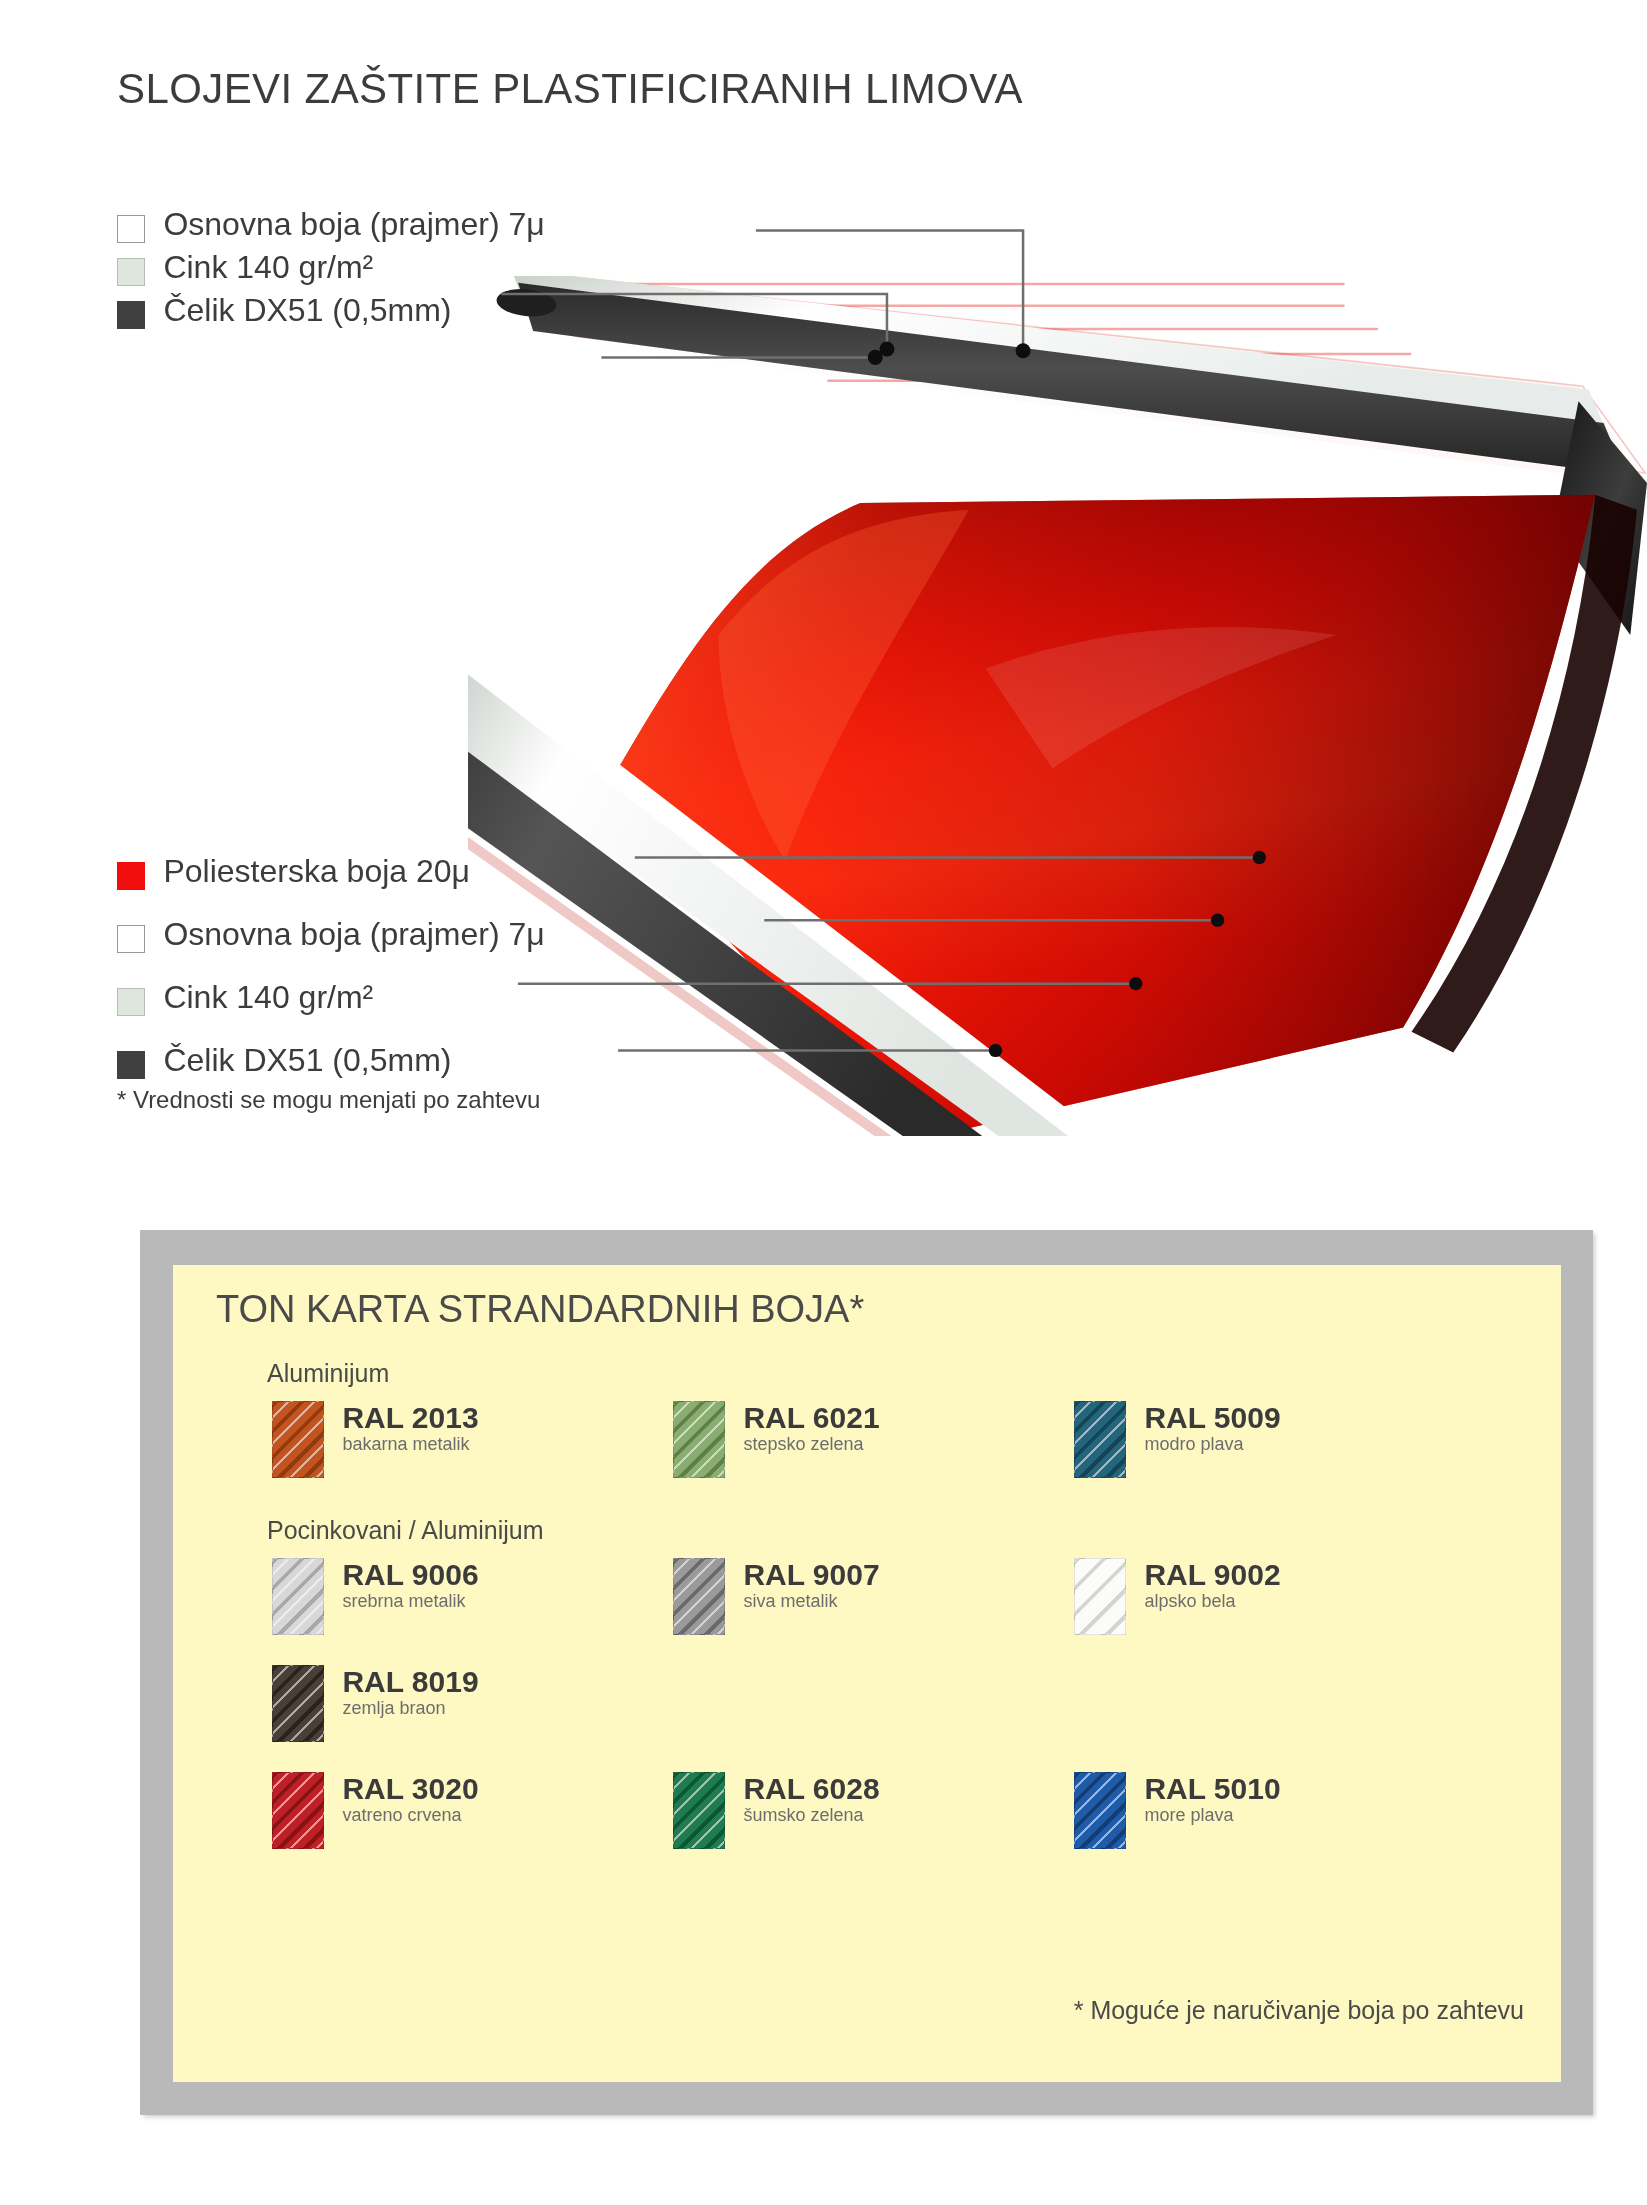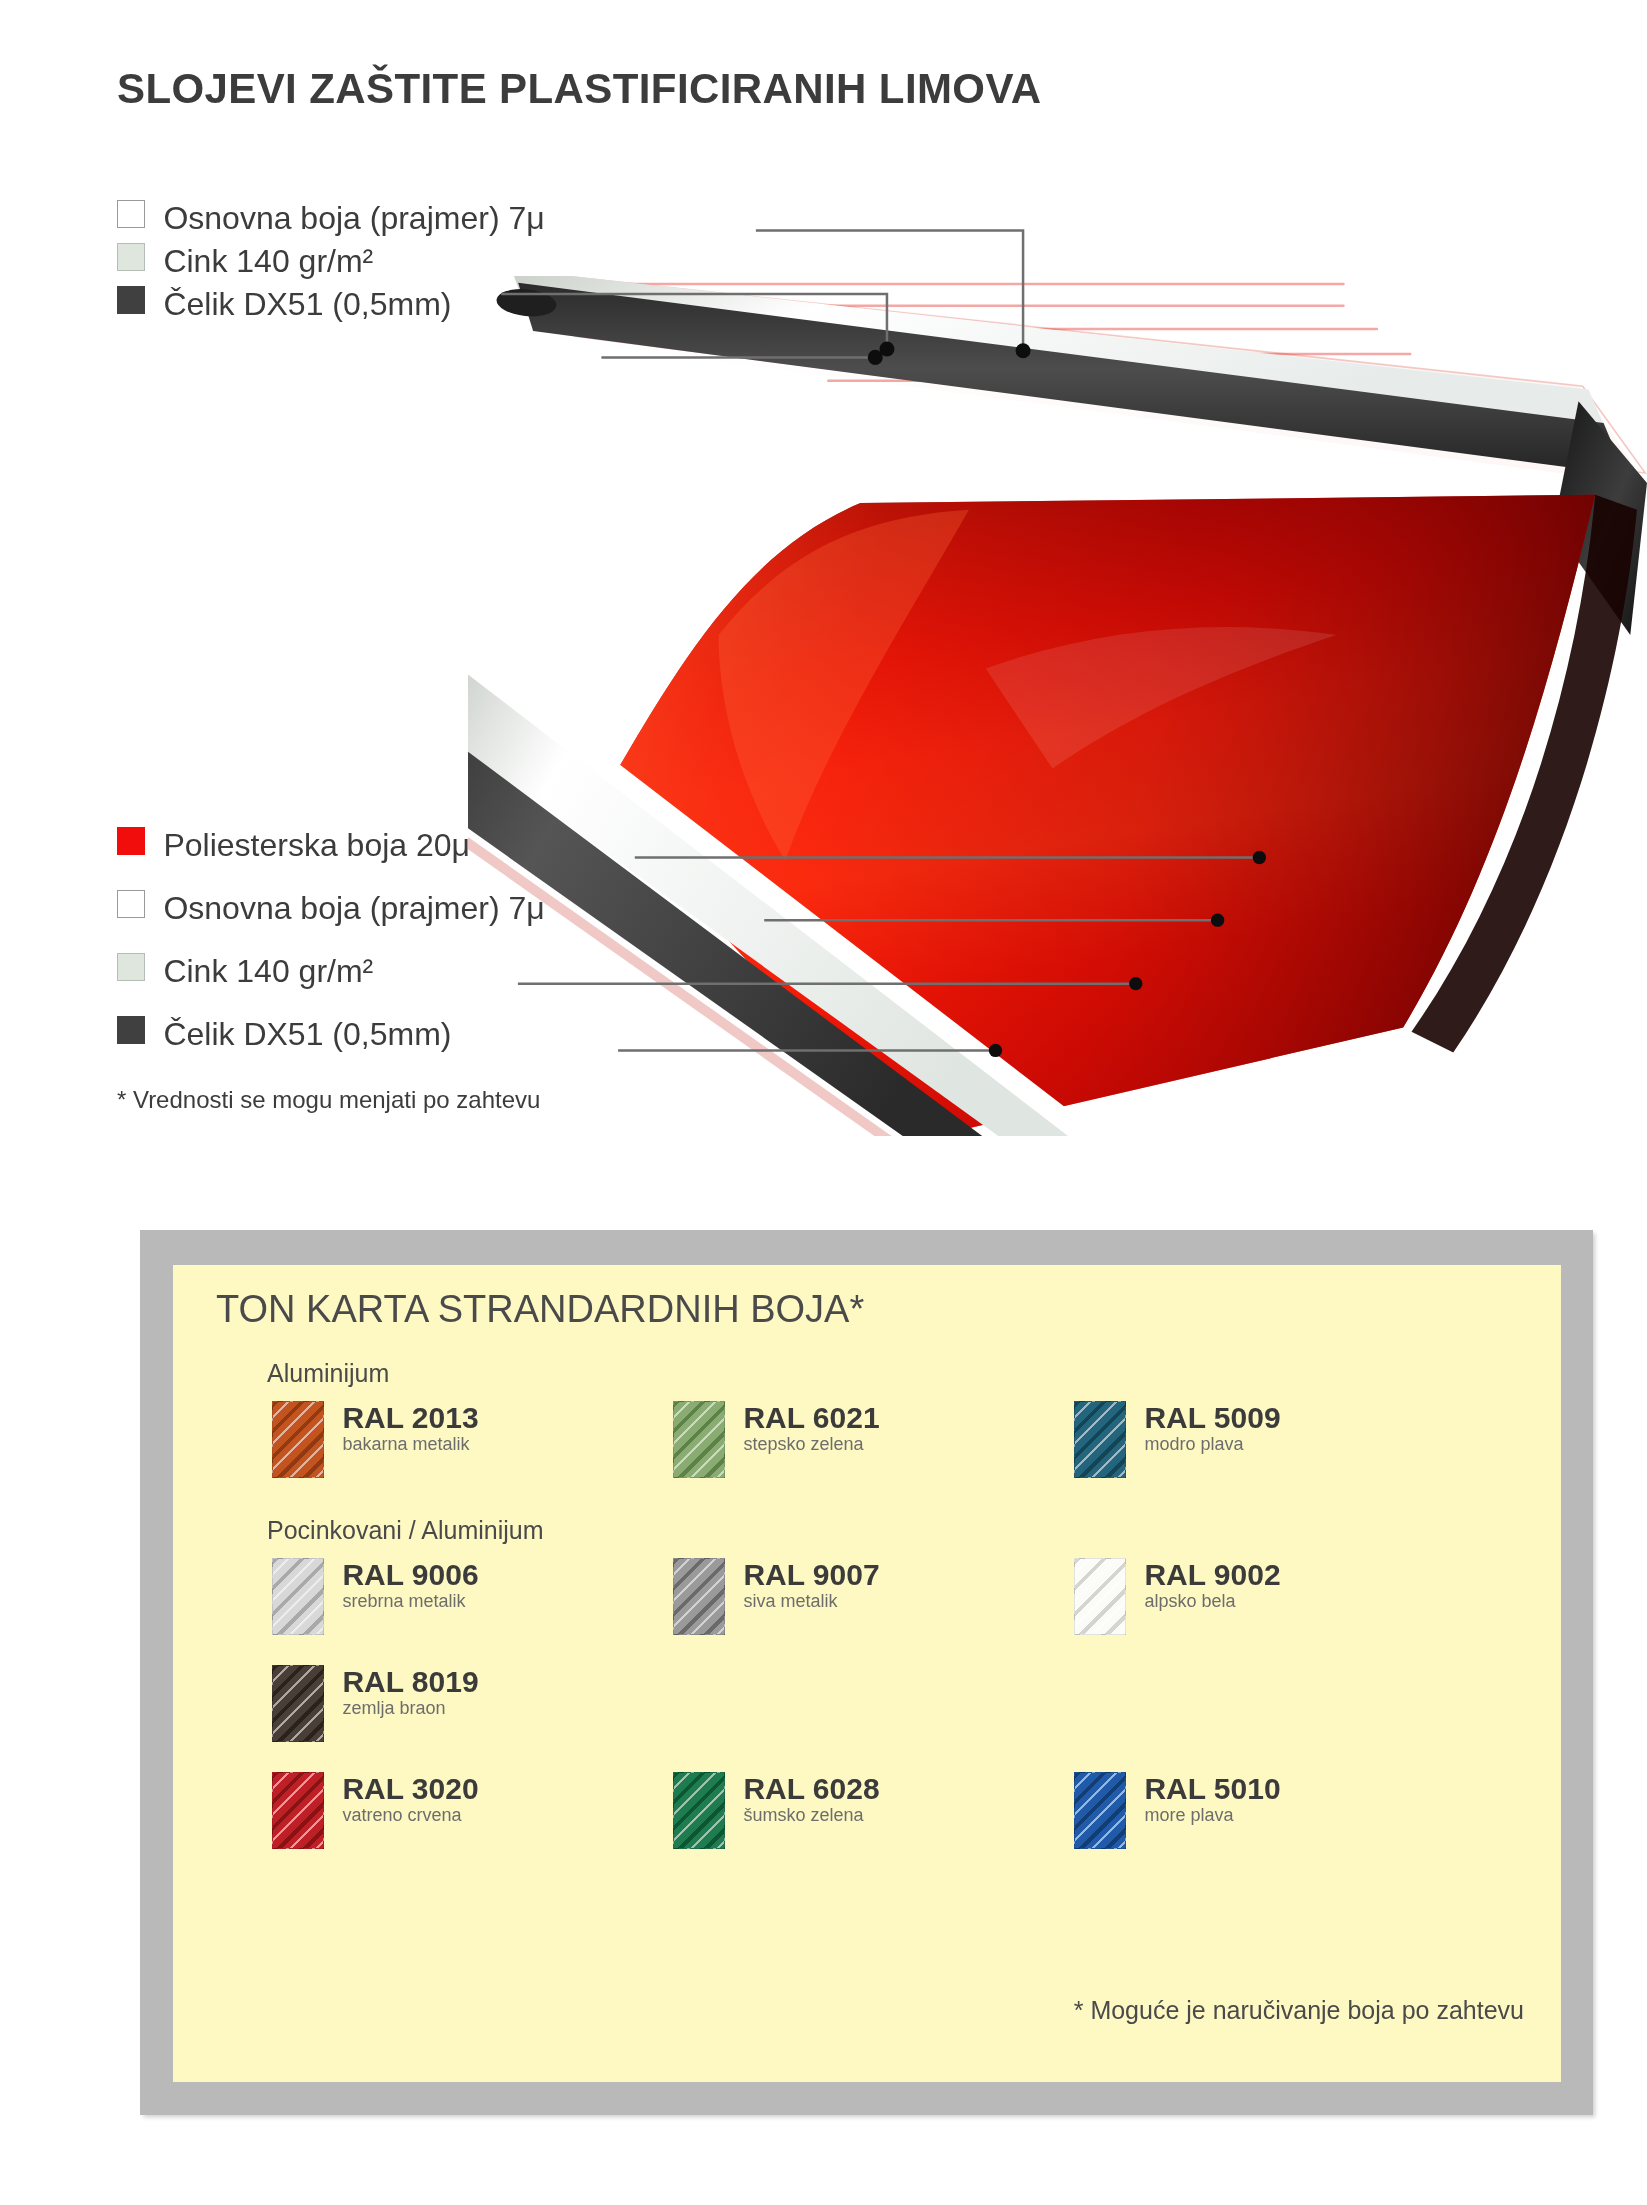--- a/index.html
+++ b/index.html
@@ -2,25 +2,25 @@
 <html style="font-size:13.4px"><head>
 <meta charset="utf-8">
 <style>
   html,body{margin:0;padding:0;background:#ffffff;}
   body{width:1647px;height:2205px;position:relative;
        font-family:"Liberation Sans",sans-serif;color:#3b3b3b;
        -webkit-font-smoothing:antialiased;overflow:hidden;}
 
   
   .page-title{position:absolute;left:117px;top:65px;font-size:42px;
-      letter-spacing:0.4px;color:#3c3c3c;font-weight:700;white-space:nowrap;}
+      letter-spacing:0.4px;color:#3c3c3c;font-weight:400;white-space:nowrap;}
 
   
   .legend{position:absolute;}
-  .legend-row{display:flex;align-items:flex-start;height:43px;white-space:nowrap;}
+  .legend-row{display:flex;align-items:flex-end;height:43px;white-space:nowrap;}
   .sw{width:28px;height:28px;flex:0 0 28px;border:1.7px solid #9a9a9a;
       box-sizing:border-box;margin-right:18.4px;}
   .sw.white{background:#ffffff;}
   .sw.zinc{background:#dfe6de;border-color:#b6bdb6;}
   .sw.steel{background:#404040;border-color:#404040;}
   .sw.red{background:#f20d0d;border-color:#f20d0d;}
   .legend-label{font-size:32px;color:#3c3c3c;}
 
   
   .leaders{position:absolute;left:0;top:0;width:1647px;height:1169px;

